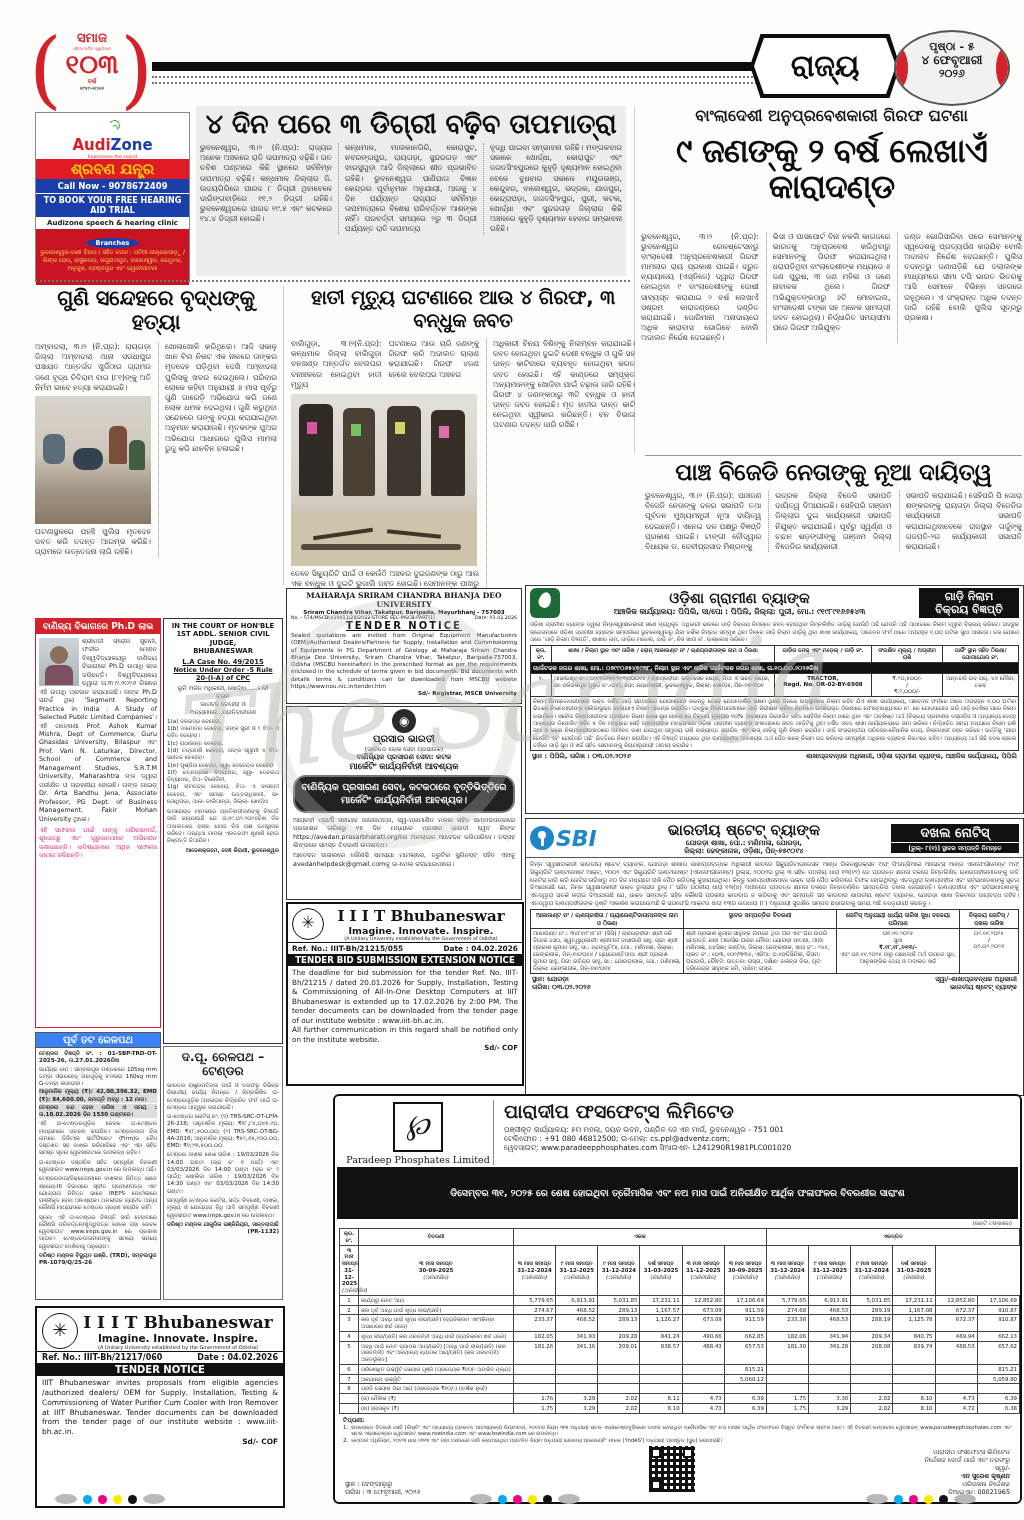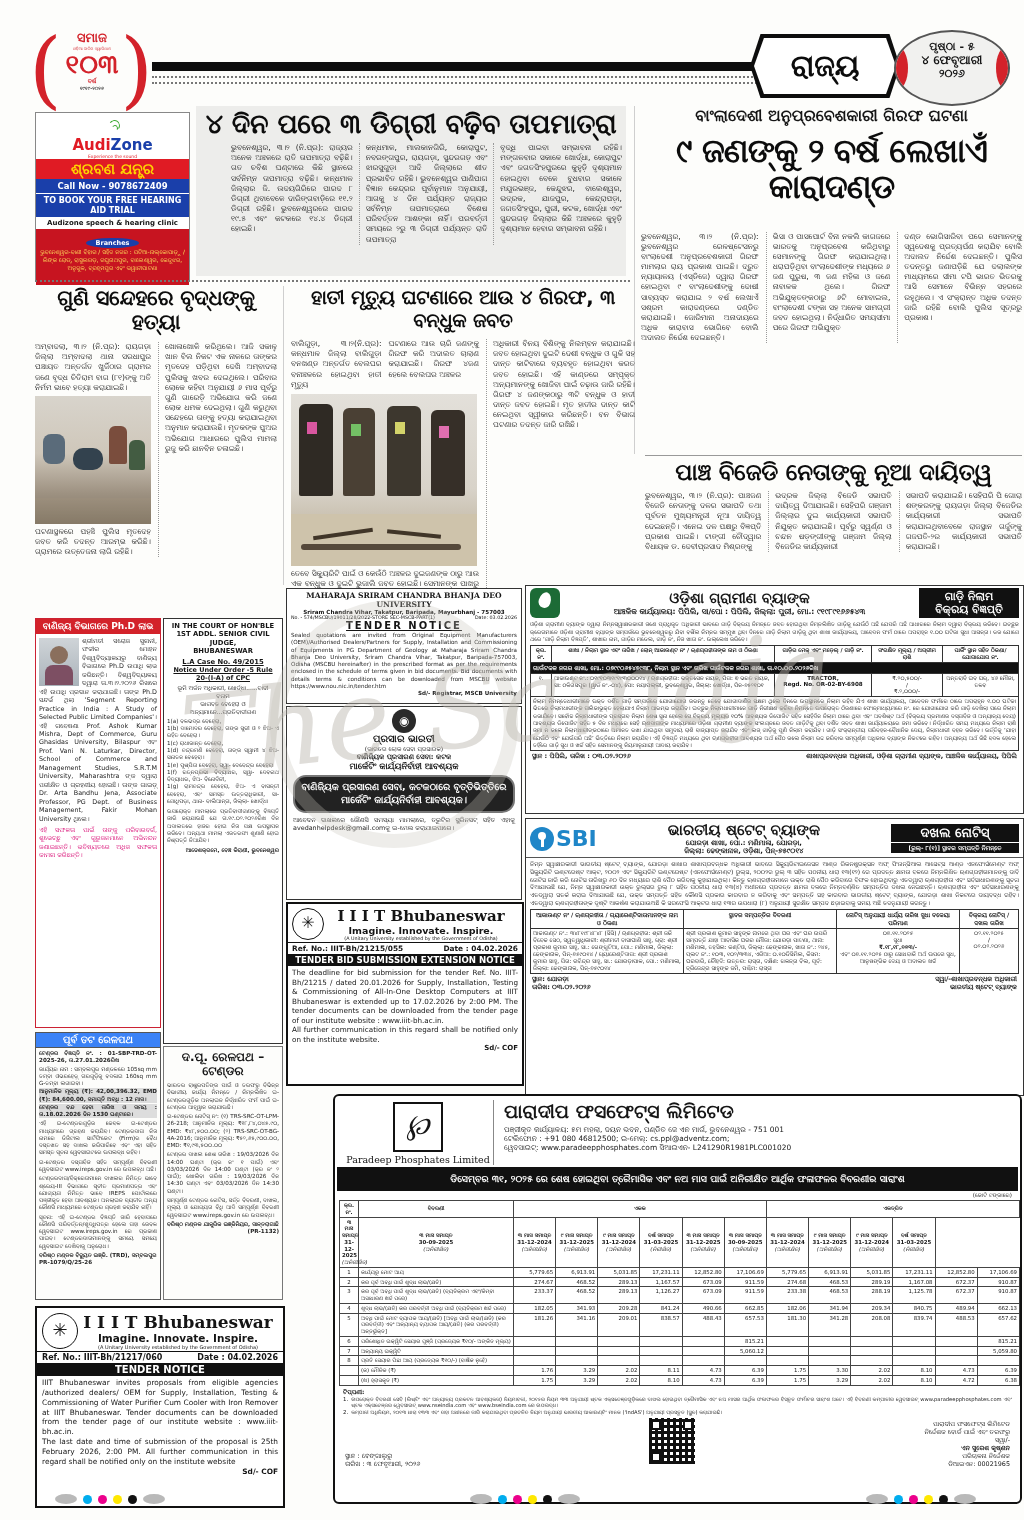--- a/index.html
+++ b/index.html
@@ -88,21 +88,21 @@
     <div class="c b" style="background:#1a3faa;color:#fff;font-size:8px;padding:2px 4px;line-height:1.2;">TO BOOK YOUR FREE HEARING AID TRIAL</div>
     <div class="c b" style="font-size:7px;padding:2px 0;">Audizone speech &amp; hearing clinic</div>
     <div class="c" style="background:#c71420;height:54px;padding:1px 3px;">
       <span class="b" style="display:inline-block;background:#1a3faa;color:#fff;font-size:6.5px;border-radius:50%;padding:1px 10px;">Branches</span>
       <div style="color:#ffe15c;font-size:5.8px;line-height:1.35;text-align:center;">ଭୁବନେଶ୍ୱର-ବାଣୀ ବିହାର / ସହିଦ ନଗର : ପଟିଆ-ନାଲ୍କୋପାଡ଼ୁ / ଲିଙ୍କ ରୋଡ୍, ରାସୁଲଗଡ଼, ରଘୁନାଥପୁର, ବାଲେଶ୍ୱର, କେନ୍ଦୁଝର, ଅନୁଗୁଳ, ବ୍ରହ୍ମପୁର ଏବଂ ଭୱାନୀପାଟଣା</div>
     </div>
   </div>
 
   <div class="abs" style="left:196px;top:106px;width:430px;height:170px;background:#ededeb;padding:2px 4px;box-sizing:border-box;">
     <div class="c hl" style="font-size:27px;line-height:1.15;">୪ ଦିନ ପରେ ୩ ଡିଗ୍ରୀ ବଢ଼ିବ ତାପମାତ୍ରା</div>
-    <div style="display:flex;gap:6px;margin-top:4px;margin-left:31px;" class="colrule">
+    <div style="display:flex;gap:6px;margin-top:4px;" class="colrule">
       <div class="news" style="flex:1;">ଭୁବନେଶ୍ୱର, ୩।୨ (ନି.ପ୍ର): ରାଜ୍ୟର ଅନେକ ଅଞ୍ଚଳରେ ରାତି ତାପମାତ୍ରା ବଢ଼ିଛି। ଗତ ଚବିଶ ଘଣ୍ଟାରେ କିଛି ସ୍ଥାନରେ ସର୍ବନିମ୍ନ ତାପମାତ୍ରା ବଢ଼ିଛି। କନ୍ଧମାଳ ଜିଲ୍ଲାର ଜି. ଉଦୟଗିରିରେ ପାରଦ ୮ ଡିଗ୍ରୀ ଥିବାବେଳେ ଦାରିଙ୍ଗବାଡ଼ିରେ ୧୧.୨ ଡିଗ୍ରୀ ରହିଛି। ଭୁବନେଶ୍ୱରରେ ପାରଦ ୧୯.୫ ଏବଂ କଟକରେ ୧୪.୪ ଡିଗ୍ରୀ ହୋଇଛି।</div>
       <div class="news" style="flex:1;">କନ୍ଧମାଳ, ମାଲକାନଗିରି, କୋରାପୁଟ, ନବରଙ୍ଗପୁର, ରାୟଗଡ଼ା, ସୁନ୍ଦରଗଡ଼ ଏବଂ ଝାରସୁଗୁଡ଼ା ଆଦି ଜିଲ୍ଲାରେ ଶୀତ ପ୍ରଭାବିତ ରହିଛି। ଭୁବନେଶ୍ୱର ପାଣିପାଗ ବିଜ୍ଞାନ କେନ୍ଦ୍ରର ପୂର୍ବାନୁମାନ ଅନୁଯାୟୀ, ଆଗକୁ ୪ ଦିନ ପର୍ଯ୍ୟନ୍ତ ରାଜ୍ୟର ସର୍ବନିମ୍ନ ତାପମାତ୍ରାରେ ବିଶେଷ ପରିବର୍ତ୍ତନ ଆଶଙ୍କା ନାହିଁ। ପରବର୍ତ୍ତୀ ସମୟରେ ୨ରୁ ୩ ଡିଗ୍ରୀ ପର୍ଯ୍ୟନ୍ତ ରାତି ତାପମାତ୍ରା</div>
       <div class="news" style="flex:1;">ବୃଦ୍ଧି ପାଇବା ସମ୍ଭାବନା ରହିଛି। ମଙ୍ଗଳବାର ସକାଳେ ଖୋର୍ଦ୍ଧା, କୋରାପୁଟ ଏବଂ ଜଗତସିଂହପୁରରେ କୁହୁଡ଼ି ଦୃଶ୍ୟମାନ ହୋଇଥିବା ବେଳେ ବୁଧବାର ସକାଳେ ମୟୂରଭଞ୍ଜ, କେନ୍ଦୁଝର, ବାଲେଶ୍ୱର, ଭଦ୍ରକ, ଯାଜପୁର, କେନ୍ଦ୍ରାପଡ଼ା, ଜଗତସିଂହପୁର, ପୁରୀ, କଟକ, ଖୋର୍ଦ୍ଧା ଏବଂ ସୁନ୍ଦରଗଡ଼ ଜିଲ୍ଲାର କିଛି ଅଞ୍ଚଳରେ କୁହୁଡ଼ି ଦୃଶ୍ୟମାନ ହେବାର ସମ୍ଭାବନା ରହିଛି।</div>
     </div>
   </div>
 
   <div class="abs vline" style="left:634px;top:106px;width:388px;height:348px;padding-left:6px;box-sizing:border-box;">
     <div class="c b" style="font-size:16px;">ବାଂଲାଦେଶୀ ଅନୁପ୍ରବେଶକାରୀ ଗିରଫ ଘଟଣା</div>
     <div class="c hl" style="font-size:33px;line-height:1.1;margin-top:8px;letter-spacing:-1px;">୯ ଜଣଙ୍କୁ ୨ ବର୍ଷ ଲେଖାଏଁ କାରାଦଣ୍ଡ</div>
     <div style="display:flex;gap:7px;margin-top:26px;" class="colrule">
@@ -253,20 +253,21 @@
   <div class="abs box" style="left:286px;top:706px;width:234px;height:192px;">
     <div class="c" style="padding-top:2px;">
       <div style="display:inline-block;width:24px;height:24px;border-radius:50%;background:#2a2a2a;color:#fff;font-size:12px;line-height:24px;">◉</div>
       <div class="b" style="font-size:10px;">ପ୍ରସାର ଭାରତୀ</div>
       <div style="font-size:6px;">(ଭାରତର ଲୋକ ସେବା ପ୍ରସାରକ)</div>
       <div class="b" style="font-size:7px;">ବାଣିଜ୍ୟିକ ପ୍ରସାରଣ ସେବା: କଟକ</div>
       <div class="b" style="font-size:8.5px;">ମାର୍କେଟିଂ କାର୍ଯ୍ୟନିର୍ବାହୀ ଆବଶ୍ୟକ</div>
     </div>
     <div class="c" style="margin:3px 6px;background:#222;color:#fff;border:2px solid #777;border-radius:13px;font-weight:bold;font-size:9.5px;padding:4px 3px;line-height:1.35;">ବାଣିଜ୍ୟିକ ପ୍ରସାରଣ ସେବା, କଟକଠାରେ ବୃତ୍ତିଭିତ୍ତିରେ ମାର୍କେଟିଂ କାର୍ଯ୍ୟନିର୍ବାହୀ ଆବଶ୍ୟକ।</div>
     <div style="padding:0 6px;">
+      <div class="small">ଆଗ୍ରହୀ ପ୍ରାର୍ଥୀ ସହାୟକ କାଗଜପତ୍ର, ସ୍ୱ-ପ୍ରମାଣିତ ନକଲ ସହିତ ସମ୍ବାଦପତ୍ରରେ ପ୍ରକାଶନ ତାରିଖରୁ ୧୫ ଦିନ ମଧ୍ୟରେ ପ୍ରସାର ଭାରତୀ ୱେବ ଲିଙ୍କ https://avedan.prasarbharati.org/ରେ ଅନଲାଇନ ଆବେଦନ କରିପାରିବେ। ତଦ୍ସହ ଲିଙ୍କରେ ସମସ୍ତ ବିବରଣୀ ଉପଲବ୍ଧ।</div>
       <div class="small" style="margin-top:2px;">ଆବେଦନ ଦାଖଲରେ କୌଣସି ସମସ୍ୟା ମାମଲାରେ, ତ୍ରୁଟିର ସ୍କ୍ରିନସଟ୍ ସହିତ ଏହାକୁ avedanhelpdesk@gmail.comକୁ ଇ-ମେଲ କରାଯାଇପାରେ।</div>
     </div>
   </div>
 
   <div class="abs" style="left:286px;top:902px;width:234px;height:180px;border:2px solid #111;background:#fff;">
     <div style="display:flex;align-items:center;padding:3px 4px 1px 4px;">
       <div style="width:30px;height:30px;border:1.6px solid #111;border-radius:50%;text-align:center;line-height:28px;font-size:16px;flex:0 0 auto;">✳</div>
       <div style="flex:1;text-align:center;">
         <div class="b serif" style="font-size:15px;">I I I T Bhubaneswar</div>
         <div class="b" style="font-size:9.5px;">Imagine. Innovate. Inspire.</div>
@@ -334,21 +335,21 @@
     </tbody>
       </table>
     <div style="display:flex;justify-content:space-between;padding:0 6px;font-size:6.6px;font-weight:bold;">
       <span>ସ୍ଥାନ : ପିପିଲି, ତାରିଖ : ୦୩.୦୨.୨୦୨୬</span>
       <span>ଶାଖାପ୍ରବନ୍ଧକ ଅଧିକାରୀ, ଓଡ଼ିଶା ଗ୍ରାମୀଣ ବ୍ୟାଙ୍କ, ଆଞ୍ଚଳିକ କାର୍ଯ୍ୟାଳୟ, ପିପିଲି</span>
     </div>
   </div>
 
   <div class="abs box" style="left:525px;top:818px;width:497px;height:276px;">
     <div style="display:flex;align-items:center;padding:2px 4px;border-bottom:1px solid #555;">
-      <div style="flex:0 0 auto;display:flex;align-items:flex-end;">
+      <div style="flex:0 0 auto;display:flex;align-items:center;font-style:italic;">
         <div style="width:24px;height:24px;border-radius:50%;background:#1f86c8;position:relative;">
           <span style="position:absolute;left:8px;top:5px;width:8px;height:8px;border-radius:50%;background:#fff;"></span>
           <span style="position:absolute;left:10.5px;top:11px;width:3px;height:9px;background:#fff;"></span>
         </div>
         <span class="b" style="font-size:22px;color:#1f86c8;margin-left:2px;">SBI</span>
       </div>
       <div style="flex:1;text-align:center;">
         <div class="b" style="font-size:15px;">ଭାରତୀୟ ଷ୍ଟେଟ୍ ବ୍ୟାଙ୍କ</div>
         <div class="b" style="font-size:7px;">ଯୋରଡ଼ା ଶାଖା, ପୋ.: ମଣିମାଳା, ଯୋରଡ଼ା,</div>
         <div class="b" style="font-size:7px;">ଜିଲ୍ଲା: ଢେଙ୍କାନାଳ, ଓଡ଼ିଶା, ପିନ୍-୭୫୯୦୧୪</div>
@@ -405,39 +406,38 @@
         <div style="font-size:5px;">(A Unitary University established by the Government of Odisha)</div>
       </div>
     </div>
     <div style="display:flex;justify-content:space-between;border-top:1.5px solid #111;padding:1px 5px;font-size:8px;font-weight:bold;">
       <span>Ref. No.: IIIT-Bh/21217/060</span>
       <span>Date : 04.02.2026</span>
     </div>
     <div class="blackbar" style="font-size:10px;padding:1px 0;">TENDER NOTICE</div>
     <div style="padding:2px 5px;">
       <div class="j" style="font-size:7.4px;line-height:1.33;">IIIT Bhubaneswar invites proposals from eligible agencies /authorized dealers/ OEM for Supply, Installation, Testing &amp; Commissioning of Water Purifier Cum Cooler with Iron Remover at IIIT Bhubaneswar. Tender documents can be downloaded from the tender page of our institute website : www.iiit-bh.ac.in.</div>
-      <div class="j" style="font-size:7.4px;line-height:1.33;">The last date and time of submission of the proposal is 25th February 2026, 2:00 PM. All further communication in this regard shall be notified only on the institute website</div>
       <div class="b" style="font-size:7.4px;text-align:right;">Sd/- COF</div>
     </div>
   </div>
 
   <div class="abs" style="left:333px;top:1094px;width:689px;height:410px;border:2px solid #111;border-radius:6px;background:#fff;box-sizing:border-box;">
     <div style="display:flex;padding:4px 8px 2px 8px;">
       <div style="flex:0 0 150px;text-align:center;border-right:1px solid #888;">
         <div style="width:46px;height:46px;border:2.5px solid #111;margin:2px auto;font-family:'DejaVu Serif',serif;font-style:italic;font-size:28px;line-height:42px;">℘</div>
         <div class="serif" style="font-size:9.5px;">Paradeep Phosphates Limited</div>
       </div>
       <div style="flex:1;padding-left:10px;">
         <div class="b" style="font-size:19px;">ପାରାଦୀପ ଫସଫେଟ୍ସ ଲିମିଟେଡ</div>
         <div style="font-size:7.4px;margin-top:2px;">ପଞ୍ଜୀକୃତ କାର୍ଯ୍ୟାଳୟ: ୫ମ ମହଲା, ଦୟନ ଭବନ, ପଣ୍ଡିତ ଜେ ଏନ ମାର୍ଗ, ଭୁବନେଶ୍ୱର - 751 001</div>
         <div style="font-size:7.4px;">ଟେଲିଫୋନ : +91 080 46812500; ଇ-ମେଲ୍: cs.ppl@adventz.com;</div>
         <div style="font-size:7.4px;">ୱେବସାଇଟ୍: www.paradeepphosphates.com ସିଆଇଏନ- L241290R1981PLC001020</div>
       </div>
     </div>
-    <div class="blackbar" style="font-size:9.4px;padding:6px 0;margin:0 2px;">ଡିସେମ୍ବର ୩୧, ୨୦୨୫ ରେ ଶେଷ ହୋଇଥିବା ତ୍ରୈମାସିକ ଏବଂ ନଅ ମାସ ପାଇଁ ଅନିରୀକ୍ଷିତ ଆର୍ଥିକ ଫଳାଫଳର ବିବରଣୀର ସାରାଂଶ</div>
+    <div class="blackbar" style="font-size:9.4px;padding:20px 0;margin:0 2px;">ଡିସେମ୍ବର ୩୧, ୨୦୨୫ ରେ ଶେଷ ହୋଇଥିବା ତ୍ରୈମାସିକ ଏବଂ ନଅ ମାସ ପାଇଁ ଅନିରୀକ୍ଷିତ ଆର୍ଥିକ ଫଳାଫଳର ବିବରଣୀର ସାରାଂଶ</div>
     <div style="font-size:5.6px;text-align:right;padding:1px 8px;">(କୋଟି ଟଙ୍କାରେ)</div>
     <table id="pp-table" style="width:681px;margin:0 4px;table-layout:fixed;">
         <tbody>
           <tr>
             <td class="pc h" style="width:14px;">କ୍ର. ନଂ.</td>
             <td class="pc h" style="width:150px;">ବିବରଣୀ</td>
             <td class="pc h" colspan="6">ଏକକ</td>
             <td class="pc h" colspan="6">ଏକତ୍ରିତ</td>
           </tr>
           <tr>

